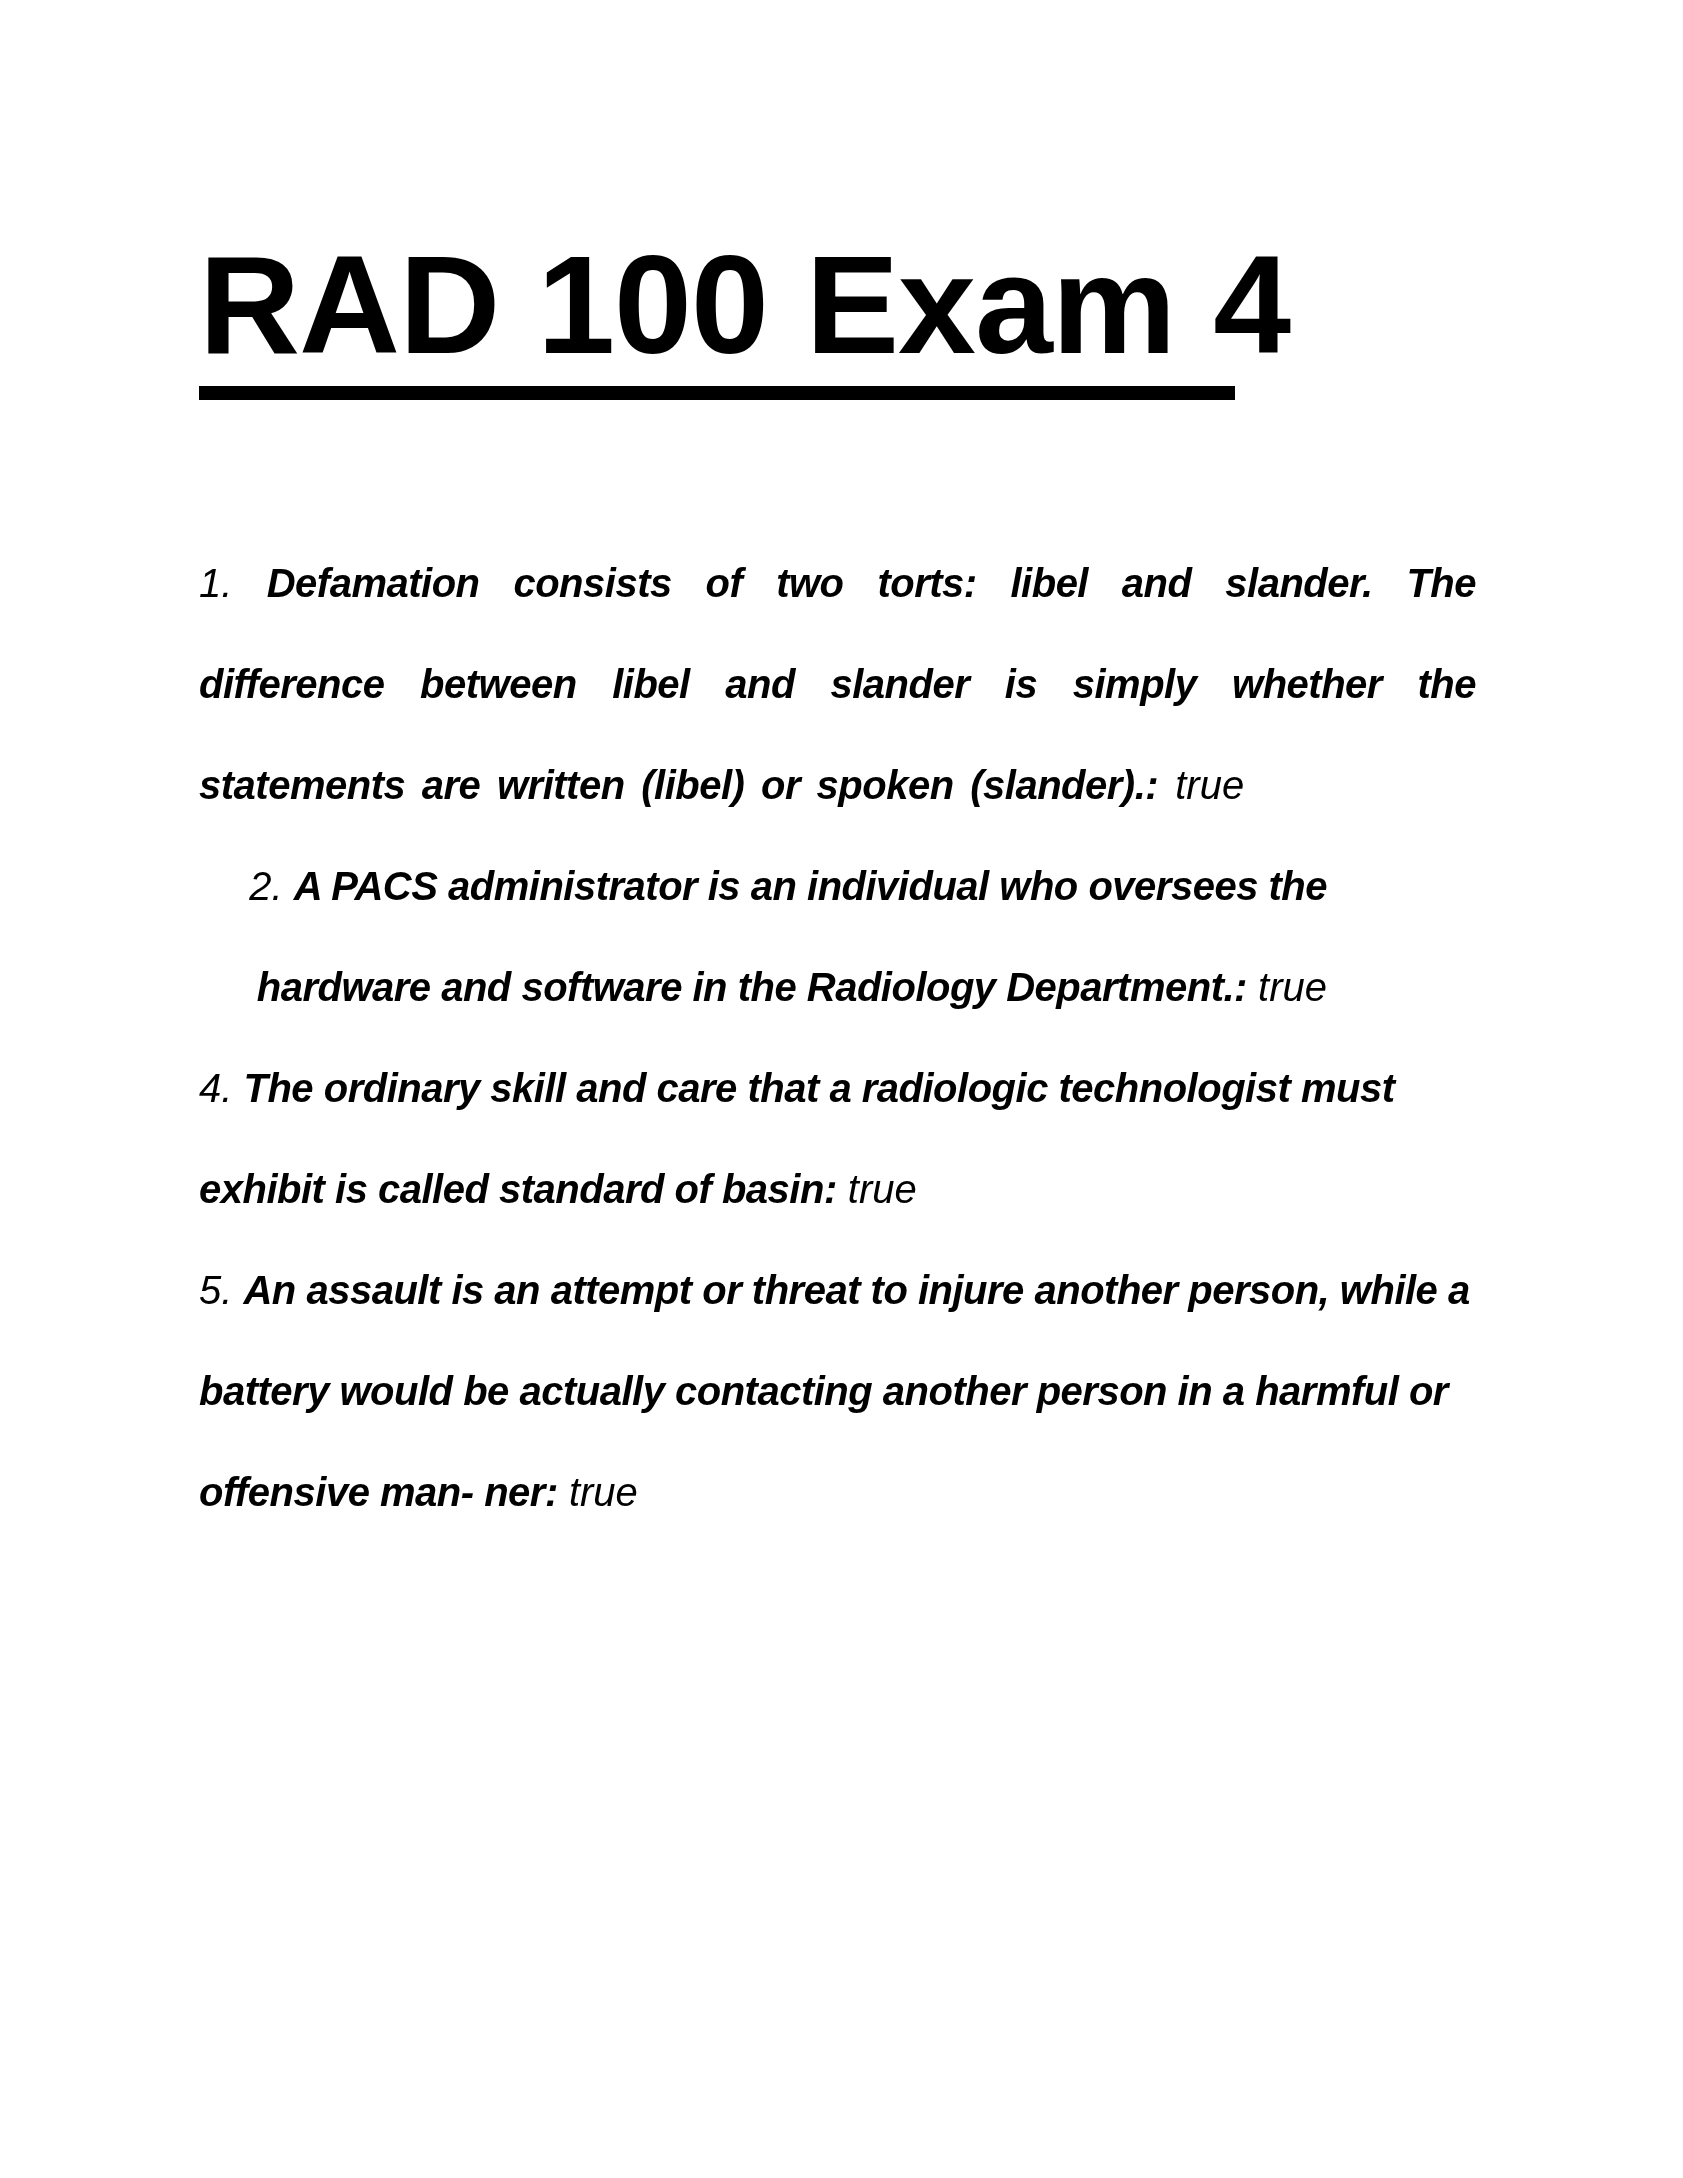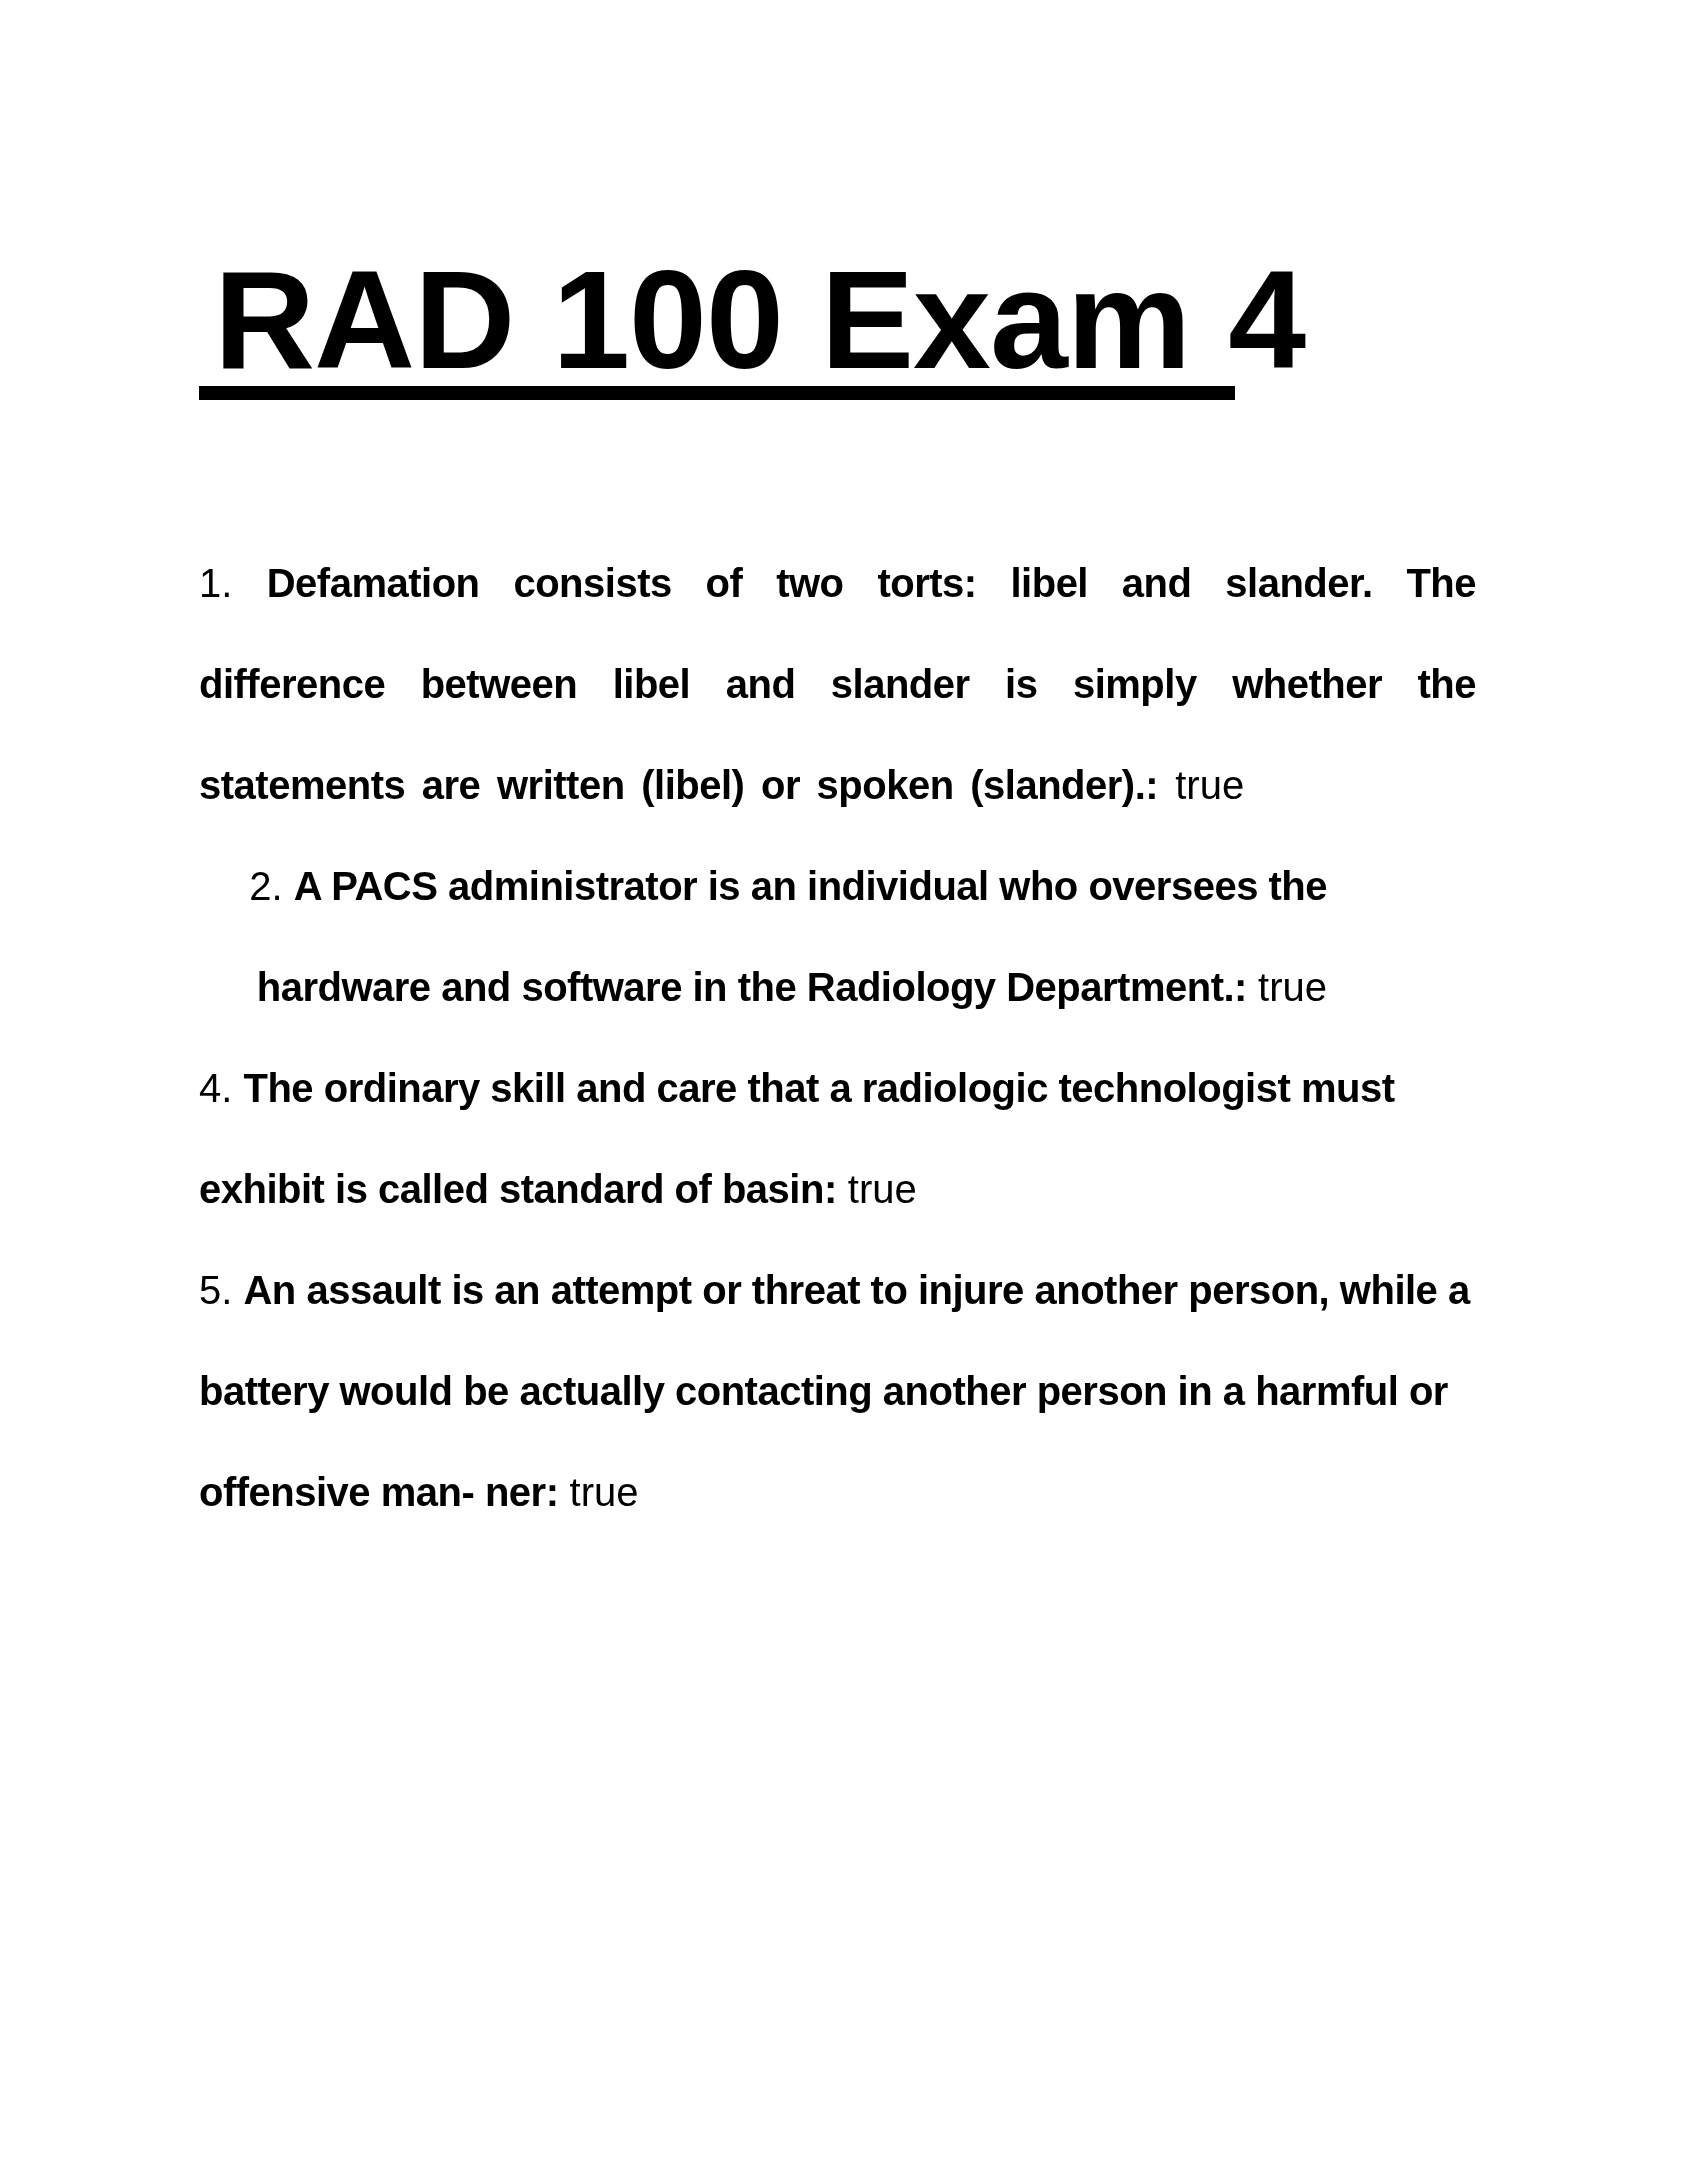--- a/index.html
+++ b/index.html
@@ -25,21 +25,21 @@
       position: absolute;
       top: 230px;
       left: 0;
       width: 1036px;
     }
     .title {
       font-family: "Liberation Sans", sans-serif;
       font-weight: bold;
       font-size: 140px;
       line-height: 149px;
-      margin: 15px;
+      margin: 0;
       white-space: nowrap;
       letter-spacing: -1px;
     }
     .title-rule {
       position: absolute;
       left: 0;
       top: 156px;
       width: 1036px;
       height: 14px;
       background: #000;
@@ -51,20 +51,21 @@
       width: 1277px;
       margin: 0;
       padding: 0;
       list-style: none;
     }
     .qa-item {
       font-size: 40px;
       line-height: 101px;
       margin: 0;
       padding: 0;
+      font-style: italic;
     }
     .qa-item.justify {
       text-align: justify;
       text-align-last: left;
       word-spacing: 6px;
     }
     .qa-num {
       font-weight: normal;
     }
     .qa-question {

